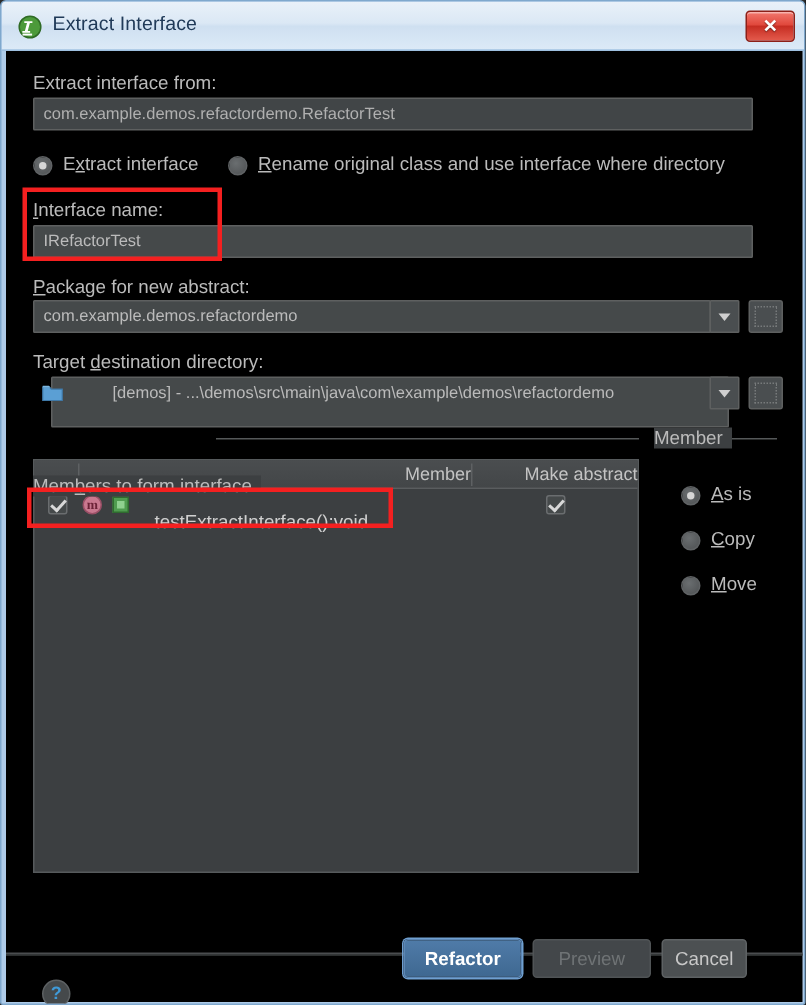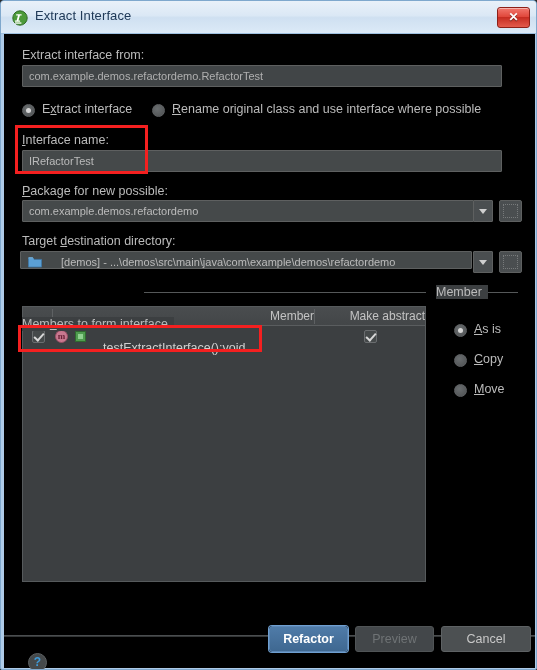--- a/index.html
+++ b/index.html
@@ -382,37 +382,37 @@
 
     <div class="lbl" style="left:18px; top:14px;">Extract interface from:</div>
     <div class="textfield readonly" style="left:18px; top:31px; width:480px; height:22px;">com.example.demos.refactordemo.RefactorTest</div>
 
     <div class="radio checked" style="left:18px; top:68px;">
       <span class="dot"></span>
       <span class="rlabel"><span>E</span><span class="mn">x</span><span>tract interface</span></span>
     </div>
     <div class="radio" style="left:148px; top:68px;">
       <span class="dot"></span>
-      <span class="rlabel"><span class="mn">R</span><span>ename original class and use interface where possible</span></span>
+      <span class="rlabel"><span class="mn">R</span><span>ename original class and use interface where directory</span></span>
     </div>
 
     <div class="lbl" style="left:18px; top:99px;"><span class="mn">I</span><span>nterface name:</span></div>
     <div class="textfield" style="left:18px; top:116px; width:480px; height:22px;">IRefactorTest</div>
 
-    <div class="lbl" style="left:18px; top:150px;"><span class="mn">P</span><span>ackage for new possible:</span></div>
+    <div class="lbl" style="left:18px; top:150px;"><span class="mn">P</span><span>ackage for new abstract:</span></div>
     <div class="textfield" style="left:18px; top:166px; width:452px; height:22px;">com.example.demos.refactordemo</div>
     <div class="combo-arrow" style="left:469px; top:166px;">
       <span class="tri"></span>
     </div>
     <div class="ellipsis-btn" style="left:495px; top:166px;">
       <span></span>
     </div>
 
     <div class="lbl" style="left:18px; top:200px;"><span>Target </span><span class="mn">d</span><span>estination directory:</span></div>
-    <div class="textfield" style="left:16px; top:217px; width:452px; height:18px; padding-left:40px;">[demos] - ...\demos\src\main\java\com\example\demos\refactordemo</div>
+    <div class="textfield" style="left:30px; top:217px; width:452px; height:34px; padding-left:40px;">[demos] - ...\demos\src\main\java\com\example\demos\refactordemo</div>
     <svg style="position:absolute; left:24px; top:222px; width:14px; height:12px;" viewBox="0 0 14 12">
       <path d="M0.5 2 L5 2 L6.2 3.4 L13.5 3.4 L13.5 11 L0.5 11 Z" fill="#5b9fd4" stroke="#3f79a8" stroke-width="0.8"></path>
       <path d="M0.5 1.2 L4.6 1.2 L5.6 2.4 L0.5 2.4 Z" fill="#7ab6e0"></path>
     </svg>
     <div class="combo-arrow" style="left:469px; top:217px;">
       <span class="tri"></span>
     </div>
     <div class="ellipsis-btn" style="left:495px; top:217px;">
       <span></span>
     </div>
@@ -450,20 +450,20 @@
     </div>
     <div class="radio" style="left:450px; top:348px;">
       <span class="dot"></span>
       <span class="rlabel"><span class="mn">M</span><span>ove</span></span>
     </div>
 
     <div id="bottom-sep"></div>
     <div id="help-btn">?</div>
     <div class="btn primary" style="left:265px; top:592px; width:79px;">Refactor</div>
     <div class="btn disabled" style="left:351px; top:592px; width:79px;">Preview</div>
-    <div class="btn" style="left:437px; top:592px; width:90px;">Cancel</div>
+    <div class="btn" style="left:437px; top:592px; width:57px;">Cancel</div>
 
   </div>
 
   <div class="annot" style="left:14px; top:124px; width:133px; height:49px;"></div>
   <div class="annot" style="left:17px; top:324px; width:244px; height:27px;"></div>
 
 </div>
 
 </body></html>

